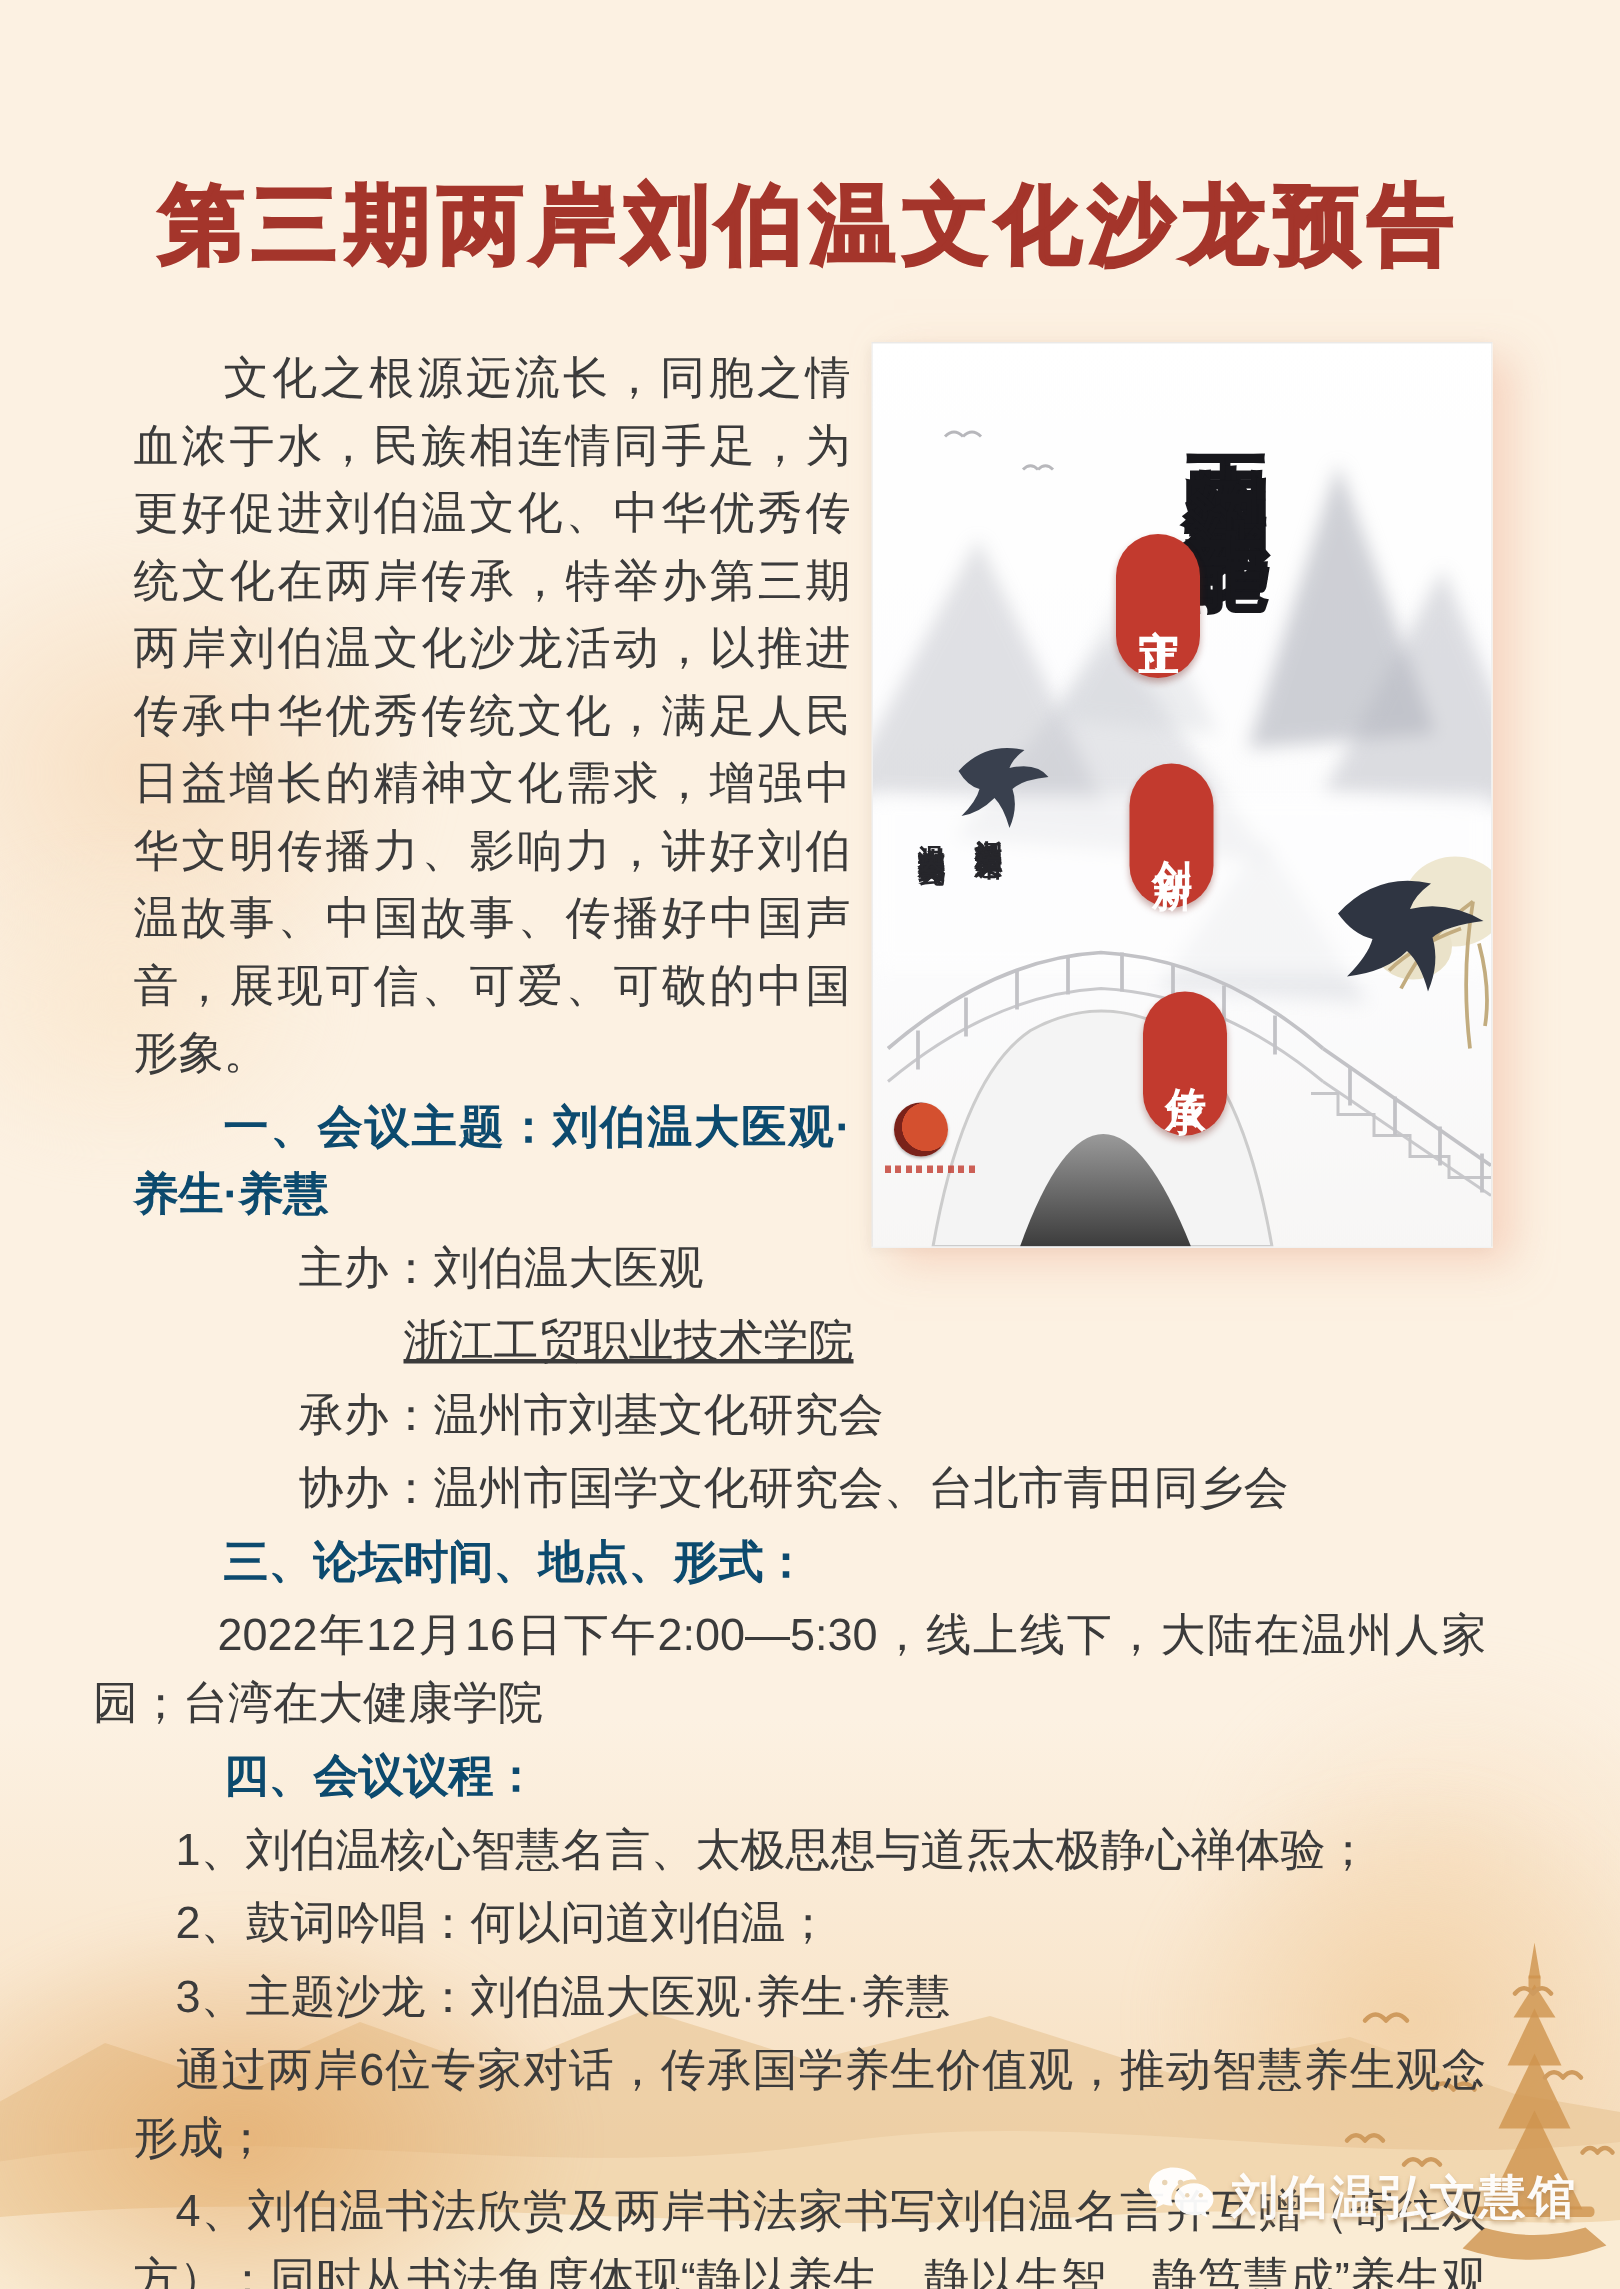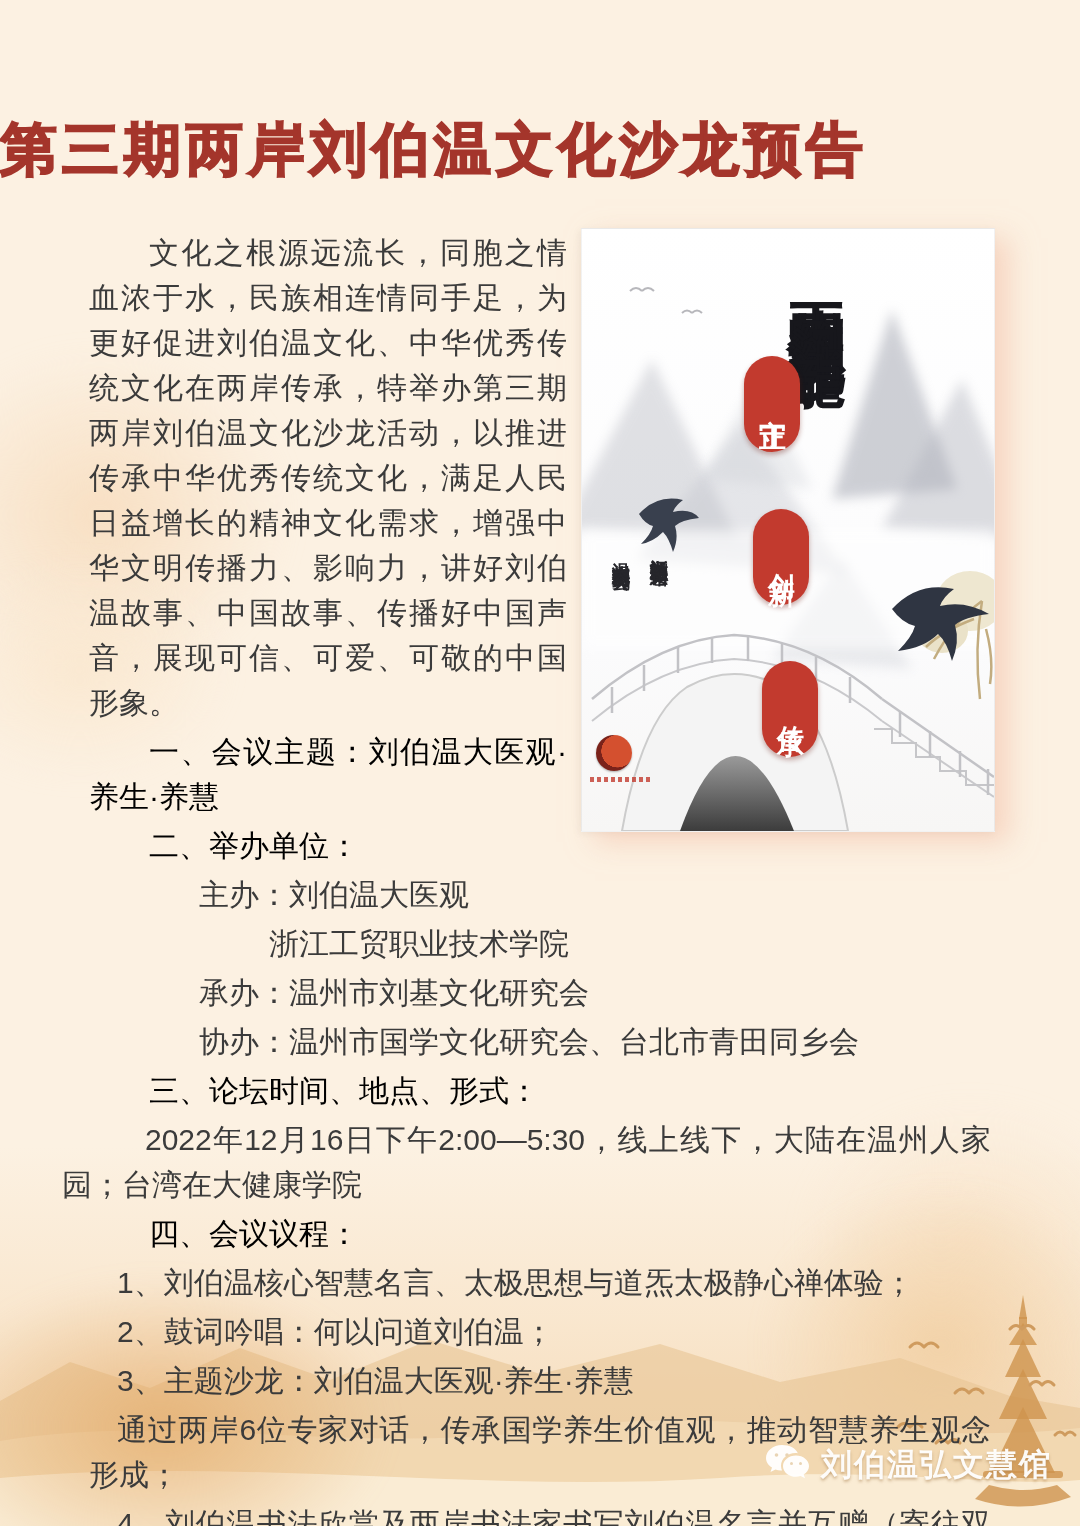--- a/index.html
+++ b/index.html
@@ -24,36 +24,37 @@
     background:radial-gradient(closest-side,rgba(226,166,98,.65),rgba(226,166,98,0));filter:blur(12px);}
   .wash-pagoda{right:-40px;bottom:20px;width:360px;height:320px;
     background:radial-gradient(closest-side,rgba(238,195,140,.55),rgba(238,195,140,0));filter:blur(12px);}
   .bottom-art{position:absolute;left:0;bottom:0;width:1080px;height:210px;}
   .pagoda-art{position:absolute;left:975px;top:1295px;width:96px;height:228px;}
   .birds-art{position:absolute;left:870px;top:1315px;width:210px;height:150px;}
 
   
   .page-title{
     position:absolute;left:0;top:112px;width:100%;
+    text-align:center;
     font-size:57px;font-weight:900;letter-spacing:5px;
     color:#a4352b;-webkit-text-stroke:2px #a4352b;
     margin:0;z-index:2;
   }
 
   
   .content{
     position:absolute;left:85px;top:226px;width:910px;z-index:2;
     font-size:30px;line-height:45px;color:#3b3b3b;
     text-align:justify;
   }
   .content p{margin:4px;}
   .intro{text-indent:60px;}
-  .h{font-weight:400;color:#000000;text-indent:60px;}
+  .h{font-weight:700;color:#0c4a6e;text-indent:60px;}
   .org-a{padding-left:110px;}
-  .org-b{padding-left:180px;}
+  .org-b{padding-left:180px;text-decoration:underline;}
   .time-loc{margin-left:-23px !important;text-indent:83px;}
   .agenda{text-indent:28px;}
 
   
   .poster{
     float:right;position:relative;
     width:412px;height:602px;
     margin:2px 0 16px 14px;
     background:linear-gradient(180deg,#ffffff 0%,#fbfbfc 70%,#f7f6f5 100%);
     border:1px solid rgba(0,0,0,.05);
@@ -241,21 +242,20 @@
 
       <div class="v-col v-col-r">浙江刘伯温弘文慧馆</div>
       <div class="v-col v-col-l">温州市刘基文化研究会</div>
       <div class="assoc-seal"></div>
       <div class="assoc-caption"></div>
     </div>
 
     <p class="intro">文化之根源远流长，同胞之情血浓于水，民族相连情同手足，为更好促进刘伯温文化、中华优秀传统文化在两岸传承，特举办第三期两岸刘伯温文化沙龙活动，以推进传承中华优秀传统文化，满足人民日益增长的精神文化需求，增强中华文明传播力、影响力，讲好刘伯温故事、中国故事、传播好中国声音，展现可信、可爱、可敬的中国形象。</p>
 
     <p class="h">一、会议主题：刘伯温大医观·养生·养慧</p>
-    <p class="h">二、举办单位：</p>
 
     <p class="org-a"><span>主办：</span><span>刘伯温大医观</span></p>
     <p class="org-b"><span>浙江工贸职业技术学院</span></p>
     <p class="org-a"><span>承办：</span><span>温州市刘基文化研究会</span></p>
     <p class="org-a"><span>协办：</span><span>温州市国学文化研究会、台北市青田同乡会</span></p>
 
     <p class="h">三、论坛时间、地点、形式：</p>
     <p class="time-loc">2022年12月16日下午2:00—5:30，线上线下，大陆在温州人家园；台湾在大健康学院</p>
 
     <p class="h">四、会议议程：</p>

